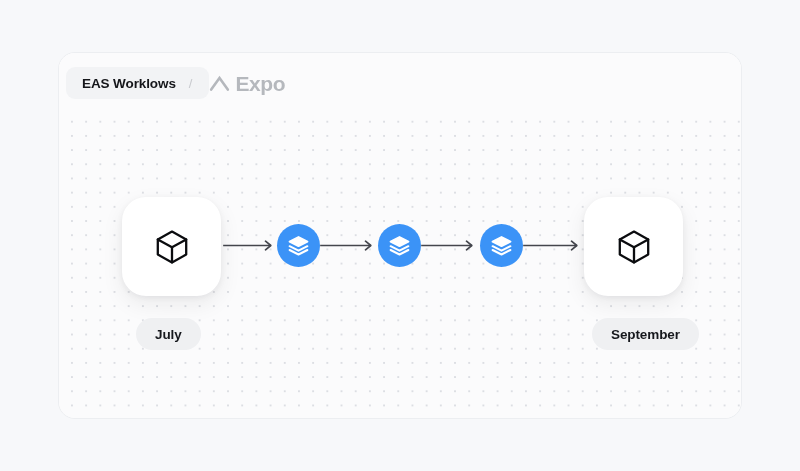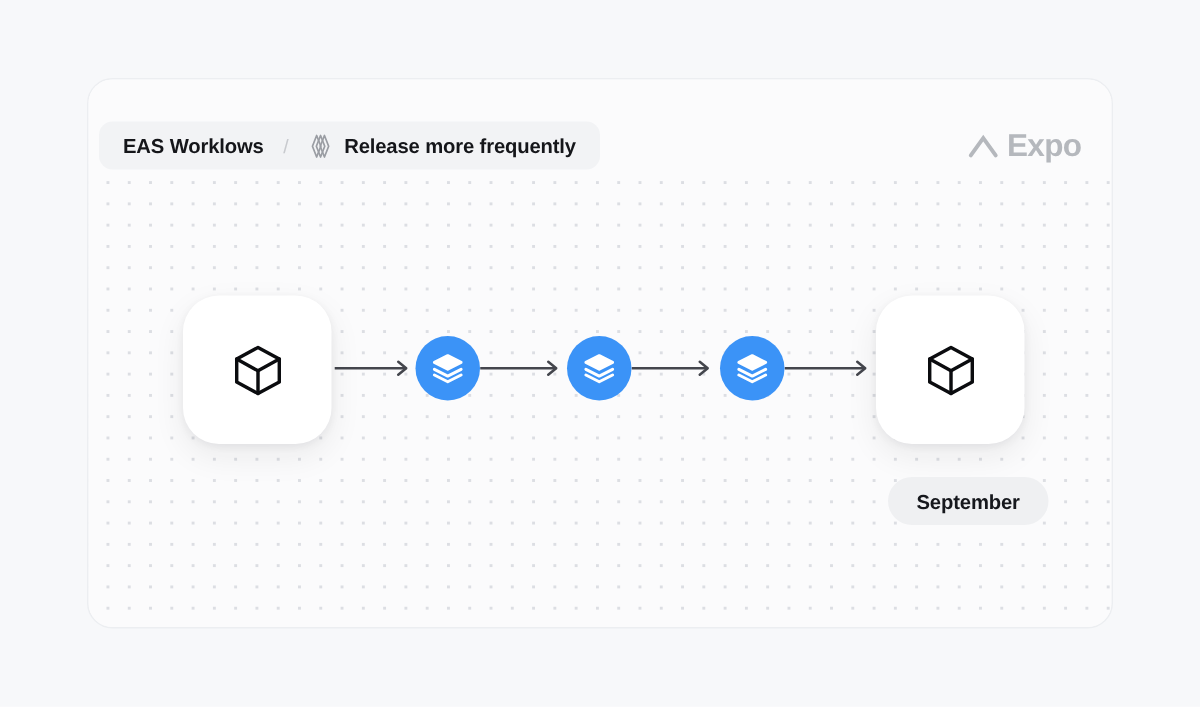--- a/index.html
+++ b/index.html
@@ -51,27 +51,26 @@
     width: 100%;
     height: 56px;
     background: #fbfbfc;
     z-index: 2;
   }
 
   
   .header {
     position: absolute;
     left: 0;
-    top: 16px;
+    top: 2px;
     width: 100%;
     height: 56px;
     z-index: 3;
     display: flex;
     align-items: center;
-    justify-content: space-between;
     padding: 0 4px 0 4px;
   }
 
   .breadcrumb {
     display: flex;
     align-items: center;
     gap: 12px;
     background: #f2f3f5;
     border-radius: 9px;
     height: 32px;
@@ -214,30 +213,20 @@
   <div class="dot-grid"></div>
   <div class="header-mask"></div>
 
   <div class="header">
 
     <div class="breadcrumb">
       <span class="crumb-root">EAS Worklows</span>
 
       <span class="crumb-sep">/</span>
 
-      <span class="crumb-leaf-wrap">
-        <span class="workflow-glyph">
-          <svg viewBox="0 0 15 19" width="15" height="19" fill="none" stroke="#9a9da3" stroke-width="1.15" stroke-linejoin="round" stroke-linecap="round">
-            <path d="M3.3 9.5 L6.1 2.3 L8.9 9.5 L6.1 16.7 Z"></path>
-            <path d="M5.9 9.5 L8.7 2.3 L11.5 9.5 L8.7 16.7 Z"></path>
-            <path d="M8.5 9.5 L11.3 2.3 L14.1 9.5 L11.3 16.7 Z"></path>
-          </svg>
-        </span>
-        <span class="crumb-leaf">Release more frequently</span>
-      </span>
     </div>
 
     <div class="expo-logo">
       <span class="expo-caret">
         <svg viewBox="0 0 21 19" width="21" height="19" fill="none" stroke="#b5b8bd" stroke-width="2.6" stroke-linecap="round" stroke-linejoin="miter">
           <path d="M2.2 15.6 L10.5 4.0 L18.8 15.6"></path>
         </svg>
       </span>
       <span class="expo-word">Expo</span>
     </div>
@@ -316,16 +305,17 @@
     <div class="node-card end">
       <span class="cube-icon">
         <svg viewBox="0 0 38 38" width="38" height="38" fill="none" stroke="#0b0c0f" stroke-width="2.3" stroke-linejoin="round" stroke-linecap="round">
           <path d="M19 3.6 L33.2 11.4 V26.6 L19 34.4 L4.8 26.6 V11.4 Z"></path>
           <path d="M4.8 11.4 L19 19.2 L33.2 11.4"></path>
           <path d="M19 19.2 V34.4"></path>
         </svg>
       </span>
     </div>
 
+    <div class="pill-label lbl-start">July</div>
 
     <div class="pill-label lbl-end">September</div>
   </div>
 </div>
 
 </body></html>

